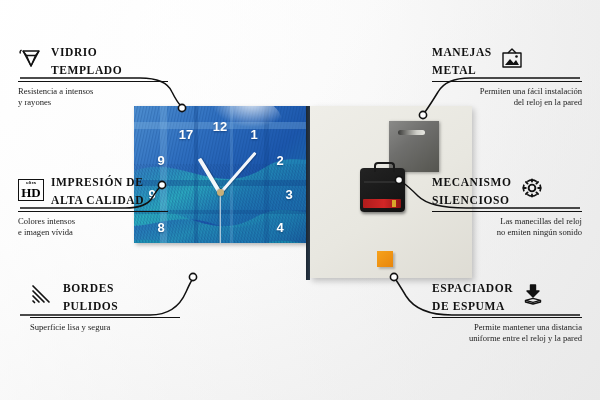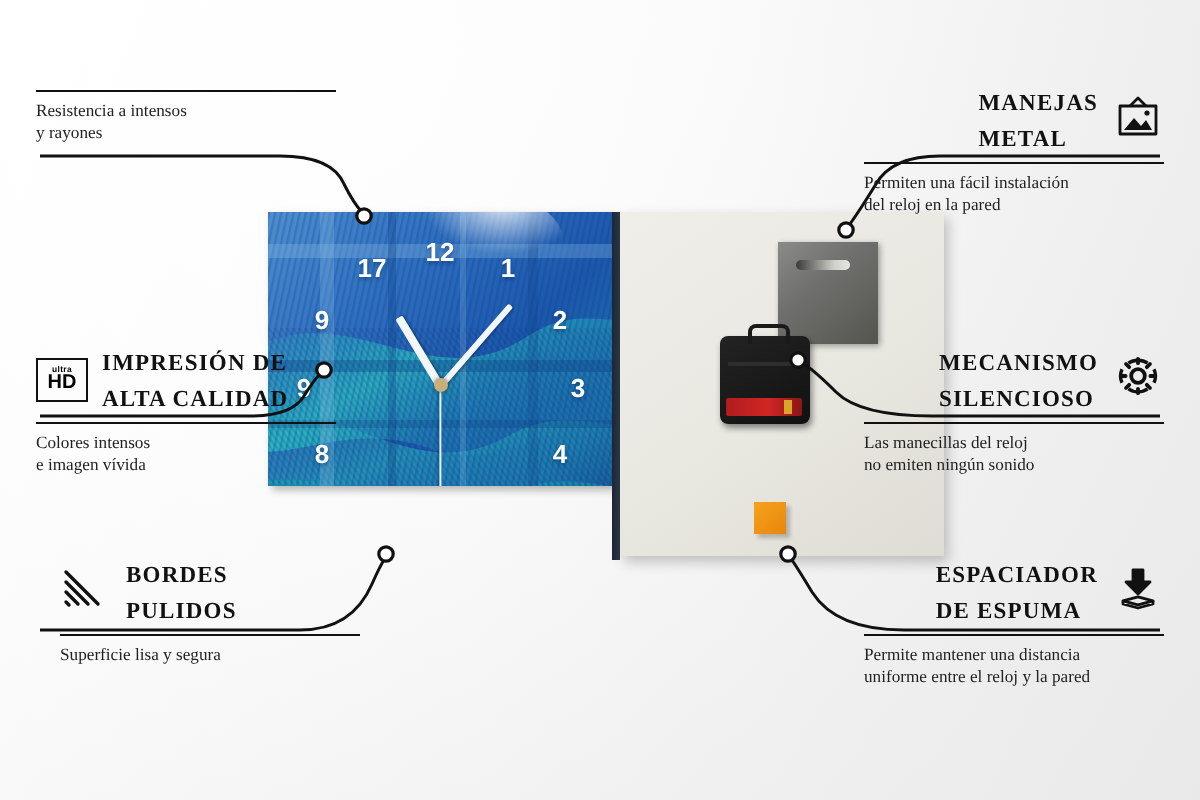--- a/index.html
+++ b/index.html
@@ -94,29 +94,29 @@
     font-size:11.5px;letter-spacing:.6px;color:#111111;line-height:13px;
     text-transform:uppercase;white-space:nowrap;
   }
   .feat-rule{height:1.4px;background:#111111;margin:3px 0 4px 0;}
   .feat-desc{
     font-family:"Liberation Serif",serif;font-size:8.6px;line-height:10.5px;
     color:#222222;white-space:pre-line;
   }
   .icon-box{flex:0 0 auto;}
   .left .feat-head{justify-content:flex-start;}
-  .right .feat-head{justify-content:flex-end;}
+  .right .feat-head{justify-content:flex-start;}
   .right .feat-title{text-align:right;}
-  .right .feat-desc{}
+  .right .feat-desc{text-align:right;}
   .hd-badge{
     width:24px;height:20px;border:1.6px solid #111;display:flex;
     flex-direction:column;align-items:center;justify-content:center;line-height:1;
   }
   .hd-badge .u{font-family:"Liberation Sans",sans-serif;font-size:4.2px;font-weight:bold;letter-spacing:.2px;}
-  .hd-badge .h{font-family:Liberation Sans, sans-serif;font-size:10px;font-weight:bold;}
+  .hd-badge .h{font-family:Liberation Serif, serif;font-size:13px;font-weight:bold;}
 
   
   #feat-vidrio   {left:18px;  top:42px;  width:150px;}
   #feat-impresion{left:18px;  top:172px; width:150px;}
   #feat-bordes   {left:18px;  top:278px; width:150px;margin-left:12px;}
   #feat-manejas  {left:432px; top:42px;  width:150px; transform:translateX(-150px) translateX(150px);}
   #feat-mecanismo{left:432px; top:172px; width:150px;}
   #feat-espaciador{left:432px;top:278px; width:150px;}
   .right{width:150px;}
   #feat-manejas, #feat-mecanismo, #feat-espaciador{left:auto;right:18px;}
@@ -226,20 +226,36 @@
 
       <path d="M580,208 L466,208 Q430,208 418,196 Q408,186 402,182"></path>
       <circle cx="399" cy="180" r="3.6" fill="#ffffff" stroke="#111111" stroke-width="1.6"></circle>
 
       <path d="M580,315 L452,315 Q418,315 406,296 Q400,286 396,280"></path>
       <circle cx="394" cy="277" r="3.6" fill="#ffffff" stroke="#111111" stroke-width="1.6"></circle>
     </g>
   </svg>
 
   <div class="feature left" id="feat-vidrio">
+    <div class="feat-head">
+      <span class="icon-box">
+        <svg width="26" height="22" viewBox="0 0 26 22">
+          <g fill="none" stroke="#111" stroke-width="1.4" stroke-linejoin="round">
+            <path d="M5,4 L21,4 L13,19 Z"></path>
+            <path d="M5,4 L8.5,8.5 L17.5,8.5 L21,4"></path>
+            <path d="M8.5,8.5 L13,19 L17.5,8.5"></path>
+            <path d="M2.5,6.5 Q1.2,4.4 3.6,3.2"></path>
+          </g>
+        </svg>
+      </span>
+      <span>
+        <span class="feat-title">VIDRIO</span><br>
+        <span class="feat-title">TEMPLADO</span>
+      </span>
+    </div>
     <div class="feat-rule"></div>
     <div class="feat-desc">Resistencia a intensos
 y rayones</div>
   </div>
 
   <div class="feature left" id="feat-impresion">
     <div class="feat-head">
       <span class="icon-box hd-badge">
         <span class="u">ultra</span>
         <span class="h">HD</span>

